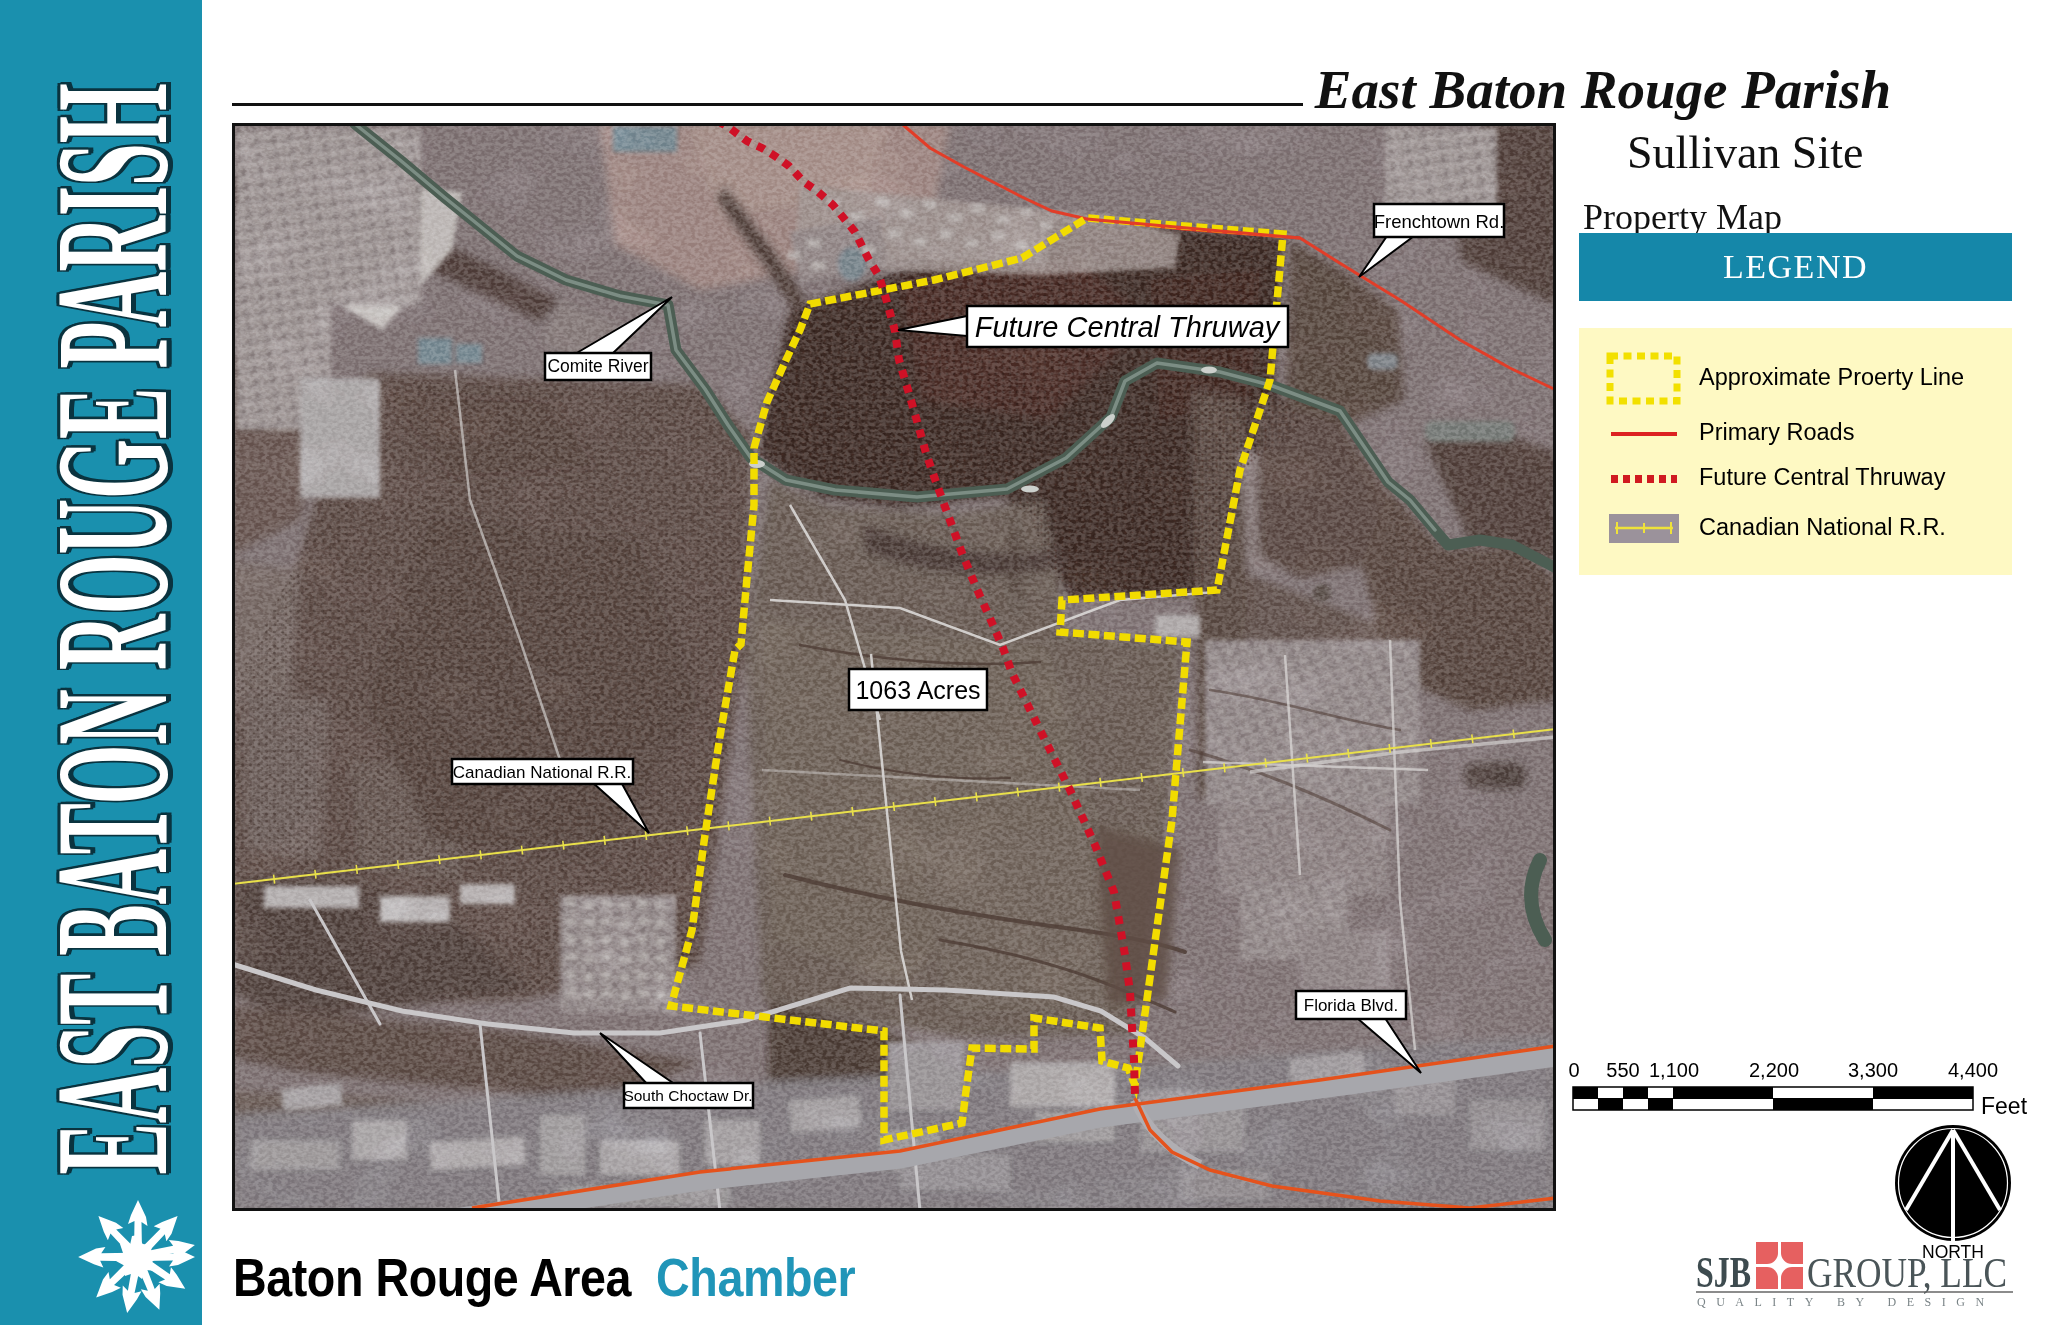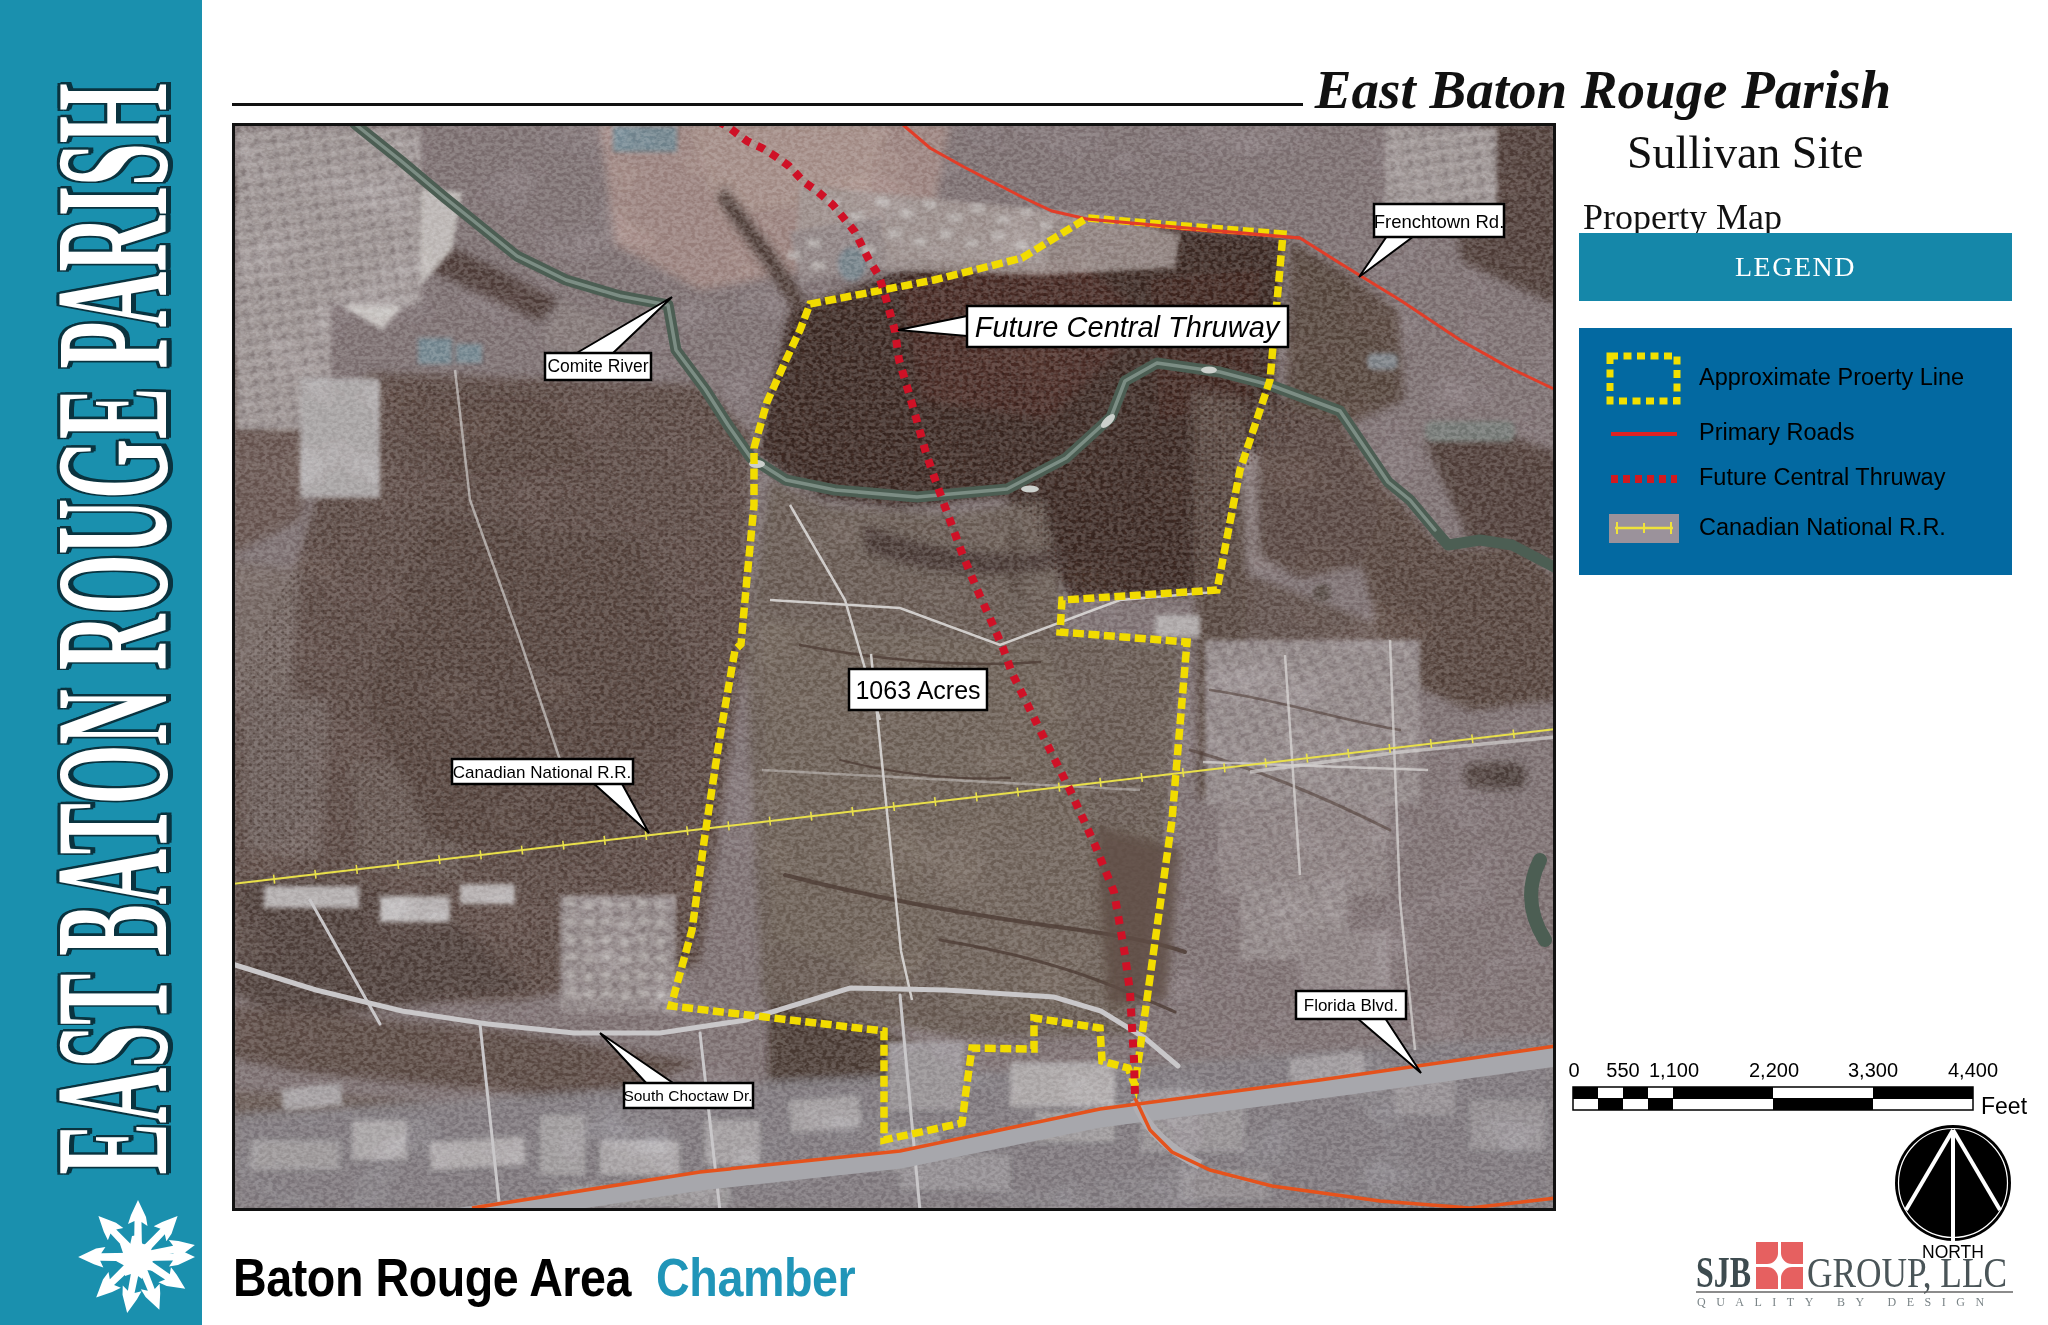--- a/index.html
+++ b/index.html
@@ -10,23 +10,23 @@
     font-size:160px;color:#fff;letter-spacing:0px;
     text-shadow:5px 5px 0 #0a333f, -3px -3px 0 #0a333f, 3px -3px 0 #0a333f, -3px 3px 0 #0a333f, 5px 0 0 #0a333f, 0 5px 0 #0a333f;}
   #topline{position:absolute;left:232px;top:103px;width:1071px;height:3px;background:#111;}
   #title1{position:absolute;right:157px;top:58px;font-family:"Liberation Serif",serif;
     font-style:italic;font-weight:bold;font-size:55px;color:#111;}
   #title2{position:absolute;left:1627px;top:126px;font-family:"Liberation Serif",serif;
     font-size:46px;color:#111;}
   #title3{position:absolute;left:1583px;top:196px;font-family:"Liberation Serif",serif;
     font-size:36px;color:#111;}
   #legendhdr{position:absolute;left:1579px;top:233px;width:433px;height:68px;background:#1587a9;
-    color:#fff;font-family:"Liberation Serif",serif;font-size:28px;letter-spacing:1.5px;
+    color:#fff;font-family:"Liberation Serif",serif;font-size:34px;letter-spacing:1.5px;
     text-align:center;line-height:68px;}
-  #legendbox{position:absolute;left:1579px;top:328px;width:433px;height:247px;background:#0369a1;}
+  #legendbox{position:absolute;left:1579px;top:328px;width:433px;height:247px;background:#fef9c3;}
   .ltxt{position:absolute;left:120px;font-size:23.5px;color:#000;white-space:nowrap;}
   #brac{position:absolute;left:233px;top:1247px;font-size:53px;font-weight:bold;color:#000;letter-spacing:-0.5px;transform:scaleX(0.88);transform-origin:left top;white-space:nowrap;}
   #brac span{color:#2095b8;}
 </style>
 </head>
 <body>
   <div id="sidebar"></div>
   <div id="sidetext">EAST BATON ROUGE PARISH</div>
 
   <div id="topline"></div>

